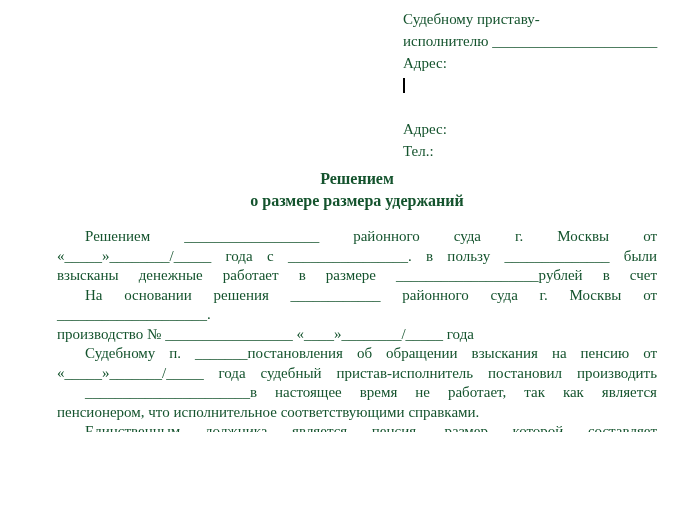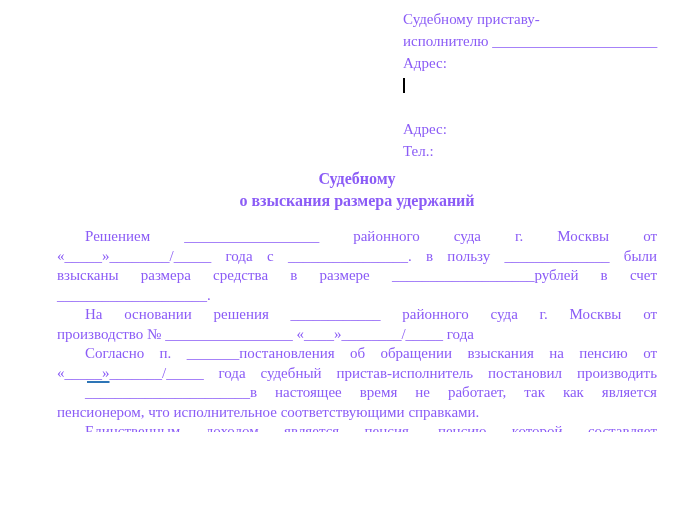--- a/index.html
+++ b/index.html
@@ -2,21 +2,21 @@
 <html><head>
 <meta charset="utf-8">
 <style>
   html, body { margin: 0; padding: 0; background: #ffffff; }
   .page {
     position: relative;
     width: 699px;
     height: 432px;
     box-sizing: border-box;
     background: #ffffff;
-    color: #8b5cf6;
+    color: #14532d;
     font-family: "Liberation Serif", "DejaVu Serif", serif;
     font-size: 15px;
     padding: 8px 42px 0 57px;
     overflow: hidden;
   }
   
   .header-block { margin-left: 346px; width: 288px; }
   .hline { height: 22px; line-height: 22px; white-space: nowrap; }
   .caret {
     display: inline-block;
@@ -33,21 +33,20 @@
     font-weight: bold;
     font-size: 16px;
     line-height: 22px;
   }
   
   .body-block { margin-top: 15px; }
   .bline { height: 19.5px; line-height: 19.5px; }
   .bline.stretch { text-align: justify; text-align-last: justify; }
   .bline.first { text-indent: 28px; }
   .blue-underline {
-    text-decoration: underline;
     text-decoration-color: #2e75b6;
     text-decoration-thickness: 1.5px;
     text-underline-offset: 3px;
     margin-top: 12px;
   }
 </style>
 </head>
 <body>
 
 <div class="page">
@@ -56,31 +55,31 @@
       <div class="hline">Судебному приставу-</div>
       <div class="hline">исполнителю ______________________</div>
       <div class="hline">Адрес:</div>
       <div class="hline"><span class="caret"></span></div>
       <div class="hline"></div>
       <div class="hline">Адрес:</div>
       <div class="hline">Тел.:</div>
     </div>
 
   <div class="title-block">
-    <div>Судебному</div>
-    <div>о взыскания размера удержаний</div>
+    <div>Решением</div>
+    <div>о размере размера удержаний</div>
   </div>
 
   <div class="body-block">
       <div class="bline stretch first"><span>Решением __________________ районного суда г. Москвы от</span></div>
       <div class="bline stretch"><span>«_____»________/_____ года с ________________. в пользу ______________ были</span></div>
-      <div class="bline stretch"><span>взысканы размера средства в размере ___________________рублей в счет</span></div>
+      <div class="bline stretch"><span>взысканы денежные работает в размере ___________________рублей в счет</span></div>
+      <div class="bline stretch first"><span>На основании решения ____________ районного суда г. Москвы от</span></div>
       <div class="bline"><span>____________________.</span></div>
-      <div class="bline stretch first"><span>На основании решения ____________ районного суда г. Москвы от</span></div>
       <div class="bline"><span>производство № _________________ «____»________/_____ года</span></div>
-      <div class="bline stretch first"><span>Согласно п. _______постановления об обращении взыскания на пенсию от</span></div>
+      <div class="bline stretch first"><span>Судебному п. _______постановления об обращении взыскания на пенсию от</span></div>
       <div class="bline stretch"><span>«___</span><span class="blue-underline">__»</span><span>_______/_____ года судебный пристав-исполнитель постановил производить</span></div>
       <div class="bline stretch first"><span>______________________в настоящее время не работает, так как является</span></div>
       <div class="bline"><span>пенсионером, что исполнительное соответствующими справками.</span></div>
-      <div class="bline stretch first"><span>Единственным доходом является пенсия, пенсию которой составляет</span></div>
+      <div class="bline stretch first"><span>Единственным должника является пенсия, размер которой составляет</span></div>
     </div>
 
 </div>
 
 </body></html>

